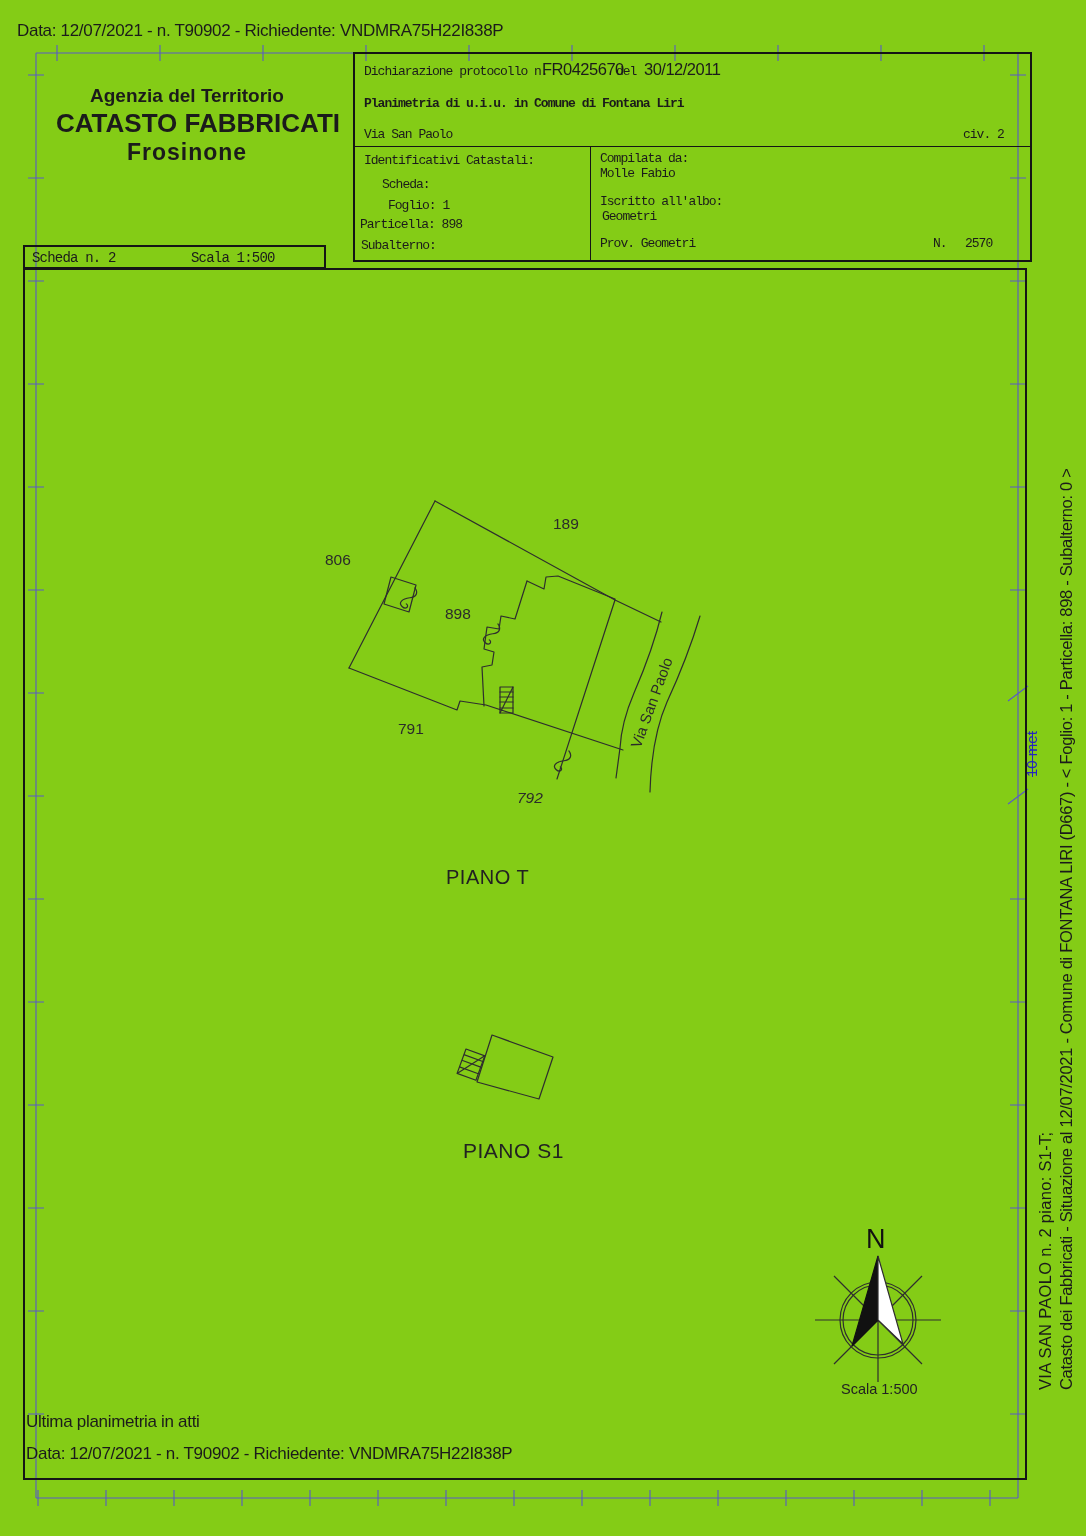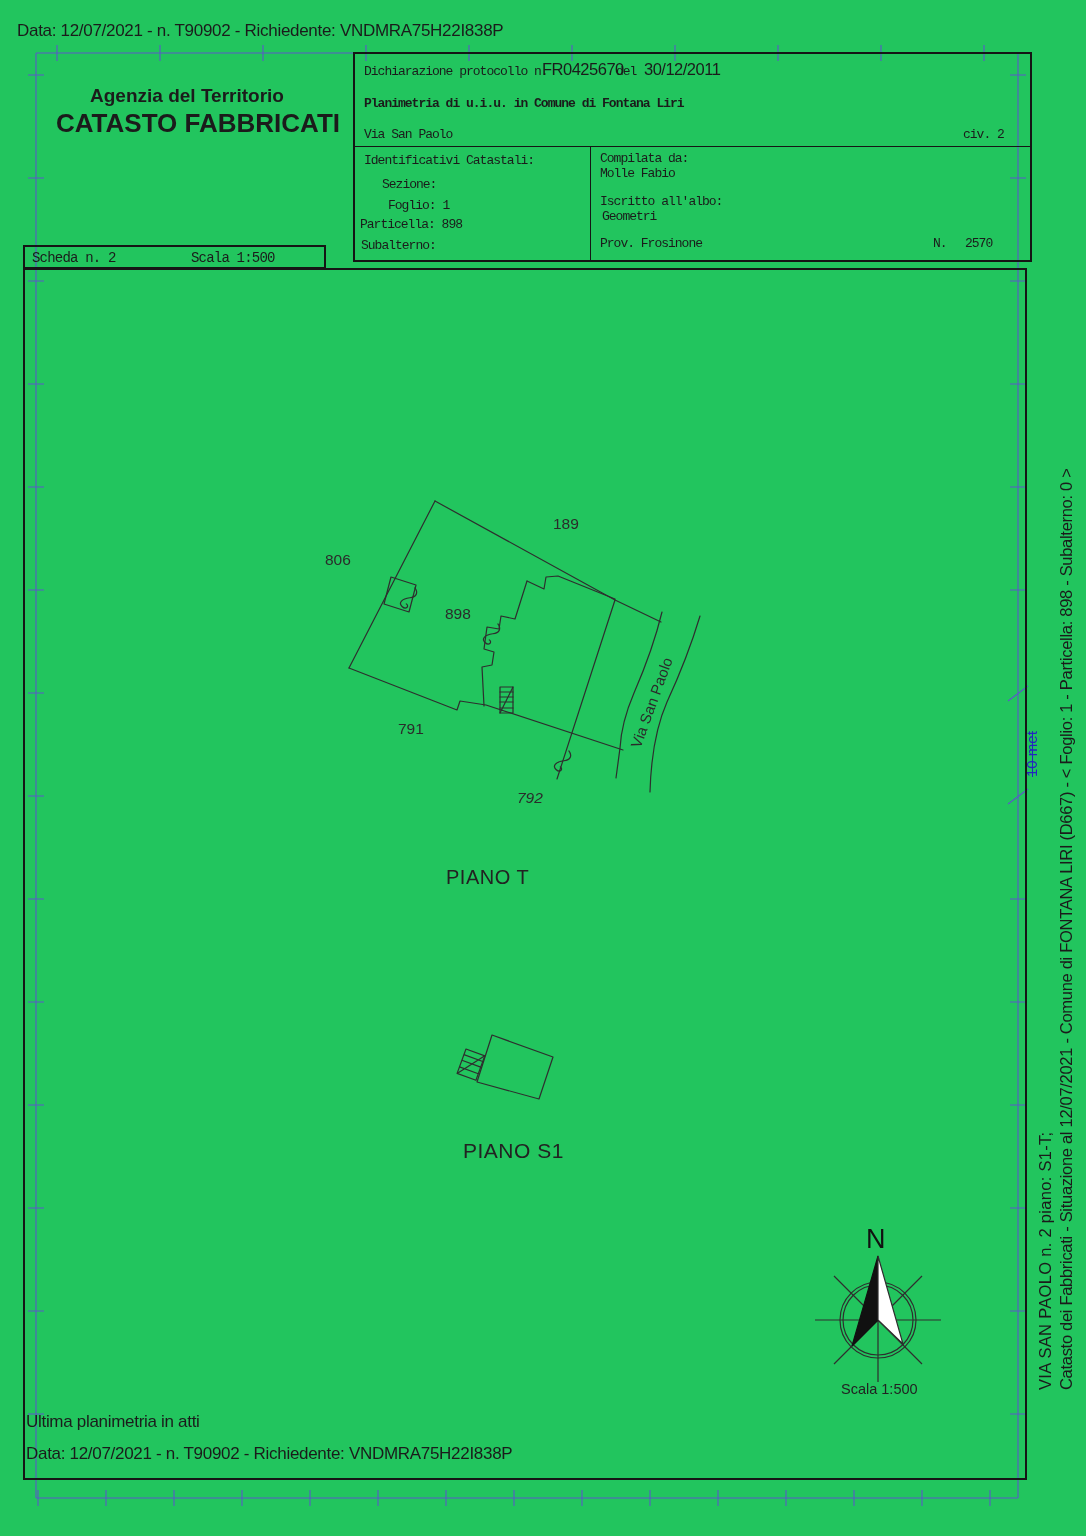--- a/index.html
+++ b/index.html
@@ -1,16 +1,16 @@
 <!DOCTYPE html>
 <html><head>
 <meta charset="utf-8">
 <style>
   html,body{margin:0;padding:0;background:#e8e8e8;}
-  .sheet{position:relative;width:1086px;height:1536px;background:#22c55e;overflow:hidden;
+  .sheet{position:relative;width:1086px;height:1536px;background:#84cc16;overflow:hidden;
          font-family:"Liberation Sans",sans-serif;color:#1b1b1b;}
   .abs{position:absolute;}
   .mono{font-family:"Liberation Mono","DejaVu Sans Mono",monospace;font-size:13px;letter-spacing:-1px;white-space:nowrap;}
   .mono14{font-family:"Liberation Mono","DejaVu Sans Mono",monospace;font-size:14px;letter-spacing:-0.8px;white-space:nowrap;}
   .sans-sm{font-size:16.5px;letter-spacing:-0.3px;white-space:nowrap;}
   .maplbl{font-size:15.5px;color:#2b2b2b;white-space:nowrap;}
   .box{position:absolute;border:2px solid #151515;box-sizing:border-box;background:transparent;}
   .hdr{font-weight:bold;white-space:nowrap;}
   .vtext{position:absolute;white-space:nowrap;transform-origin:0 0;transform:rotate(-90deg);}
   .footer-line{white-space:pre;}
@@ -74,45 +74,46 @@
       <path d="M878,1256 L852,1346 L878,1320 Z" fill="#111111" stroke="#111111"></path>
       <path d="M878,1256 L903,1344 L878,1320 Z" fill="#ffffff" stroke="#2e2e2e"></path>
     </g>
   </svg>
 
   <div class="abs sans-sm" style="left:17px;top:21px;font-size:17px;">Data: 12/07/2021 - n. T90902 - Richiedente: VNDMRA75H22I838P</div>
 
   <div class="abs" style="left:56px;top:84px;width:262px;text-align:center;">
     <div class="hdr" style="font-size:19px;line-height:24px;">Agenzia del Territorio</div>
     <div class="hdr" style="font-size:26px;line-height:30px;">CATASTO FABBRICATI</div>
+    <div class="hdr" style="font-size:23px;line-height:28px;letter-spacing:1px;">Frosinone</div>
   </div>
 
   <div class="box" style="left:353px;top:52px;width:679px;height:210px;">
     <span class="abs mono" style="left:9px;top:10px;">Dichiarazione protocollo n.</span>
     <span class="abs" style="left:187px;top:6px;font-size:16.5px;letter-spacing:-0.5px;">FR0425670</span>
     <span class="abs mono" style="left:261px;top:10px;">del</span>
     <span class="abs" style="left:289px;top:6px;font-size:16.5px;letter-spacing:-0.5px;">30/12/2011</span>
     <span class="abs mono" style="left:9px;top:42px;font-weight:bold;">Planimetria di u.i.u. in Comune di Fontana Liri</span>
     <span class="abs mono" style="left:9px;top:73px;">Via San Paolo</span>
     <span class="abs mono" style="left:560px;top:73px;margin-left:48px;">civ. 2</span>
 
     <div class="abs" style="left:0;right:0;top:92px;border-top:1.5px solid #151515;"></div>
     <div class="abs" style="left:235px;top:92px;bottom:0;border-left:1.5px solid #151515;"></div>
 
     <span class="abs mono" style="left:9px;top:99px;">Identificativi Catastali:</span>
-    <span class="abs mono" style="left:27px;top:123px;">Sezione:</span>
+    <span class="abs mono" style="left:27px;top:123px;">Scheda:</span>
     <span class="abs mono" style="left:33px;top:144px;">Foglio: 1</span>
     <span class="abs mono" style="left:5px;top:163px;">Particella: 898</span>
     <span class="abs mono" style="left:6px;top:184px;">Subalterno:</span>
 
     <span class="abs mono" style="left:245px;top:97px;">Compilata da:</span>
     <span class="abs mono" style="left:245px;top:112px;">Molle Fabio</span>
     <span class="abs mono" style="left:245px;top:140px;">Iscritto all'albo:</span>
     <span class="abs mono" style="left:247px;top:155px;">Geometri</span>
-    <span class="abs mono" style="left:245px;top:182px;">Prov. Frosinone</span>
+    <span class="abs mono" style="left:245px;top:182px;">Prov. Geometri</span>
     <span class="abs mono" style="left:578px;top:182px;">N.</span>
     <span class="abs mono" style="left:610px;top:182px;">2570</span>
   </div>
 
   <div class="box" style="left:23px;top:245px;width:303px;height:24px;padding-left:19px;">
     <span class="abs mono14" style="left:7px;top:3px;">Scheda n. 2</span>
     <span class="abs mono14" style="left:166px;top:3px;">Scala 1:500</span>
   </div>
 
   <div class="abs" style="left:23px;top:268px;width:1004px;height:1212px;border:2.5px solid #161616;box-sizing:border-box;"></div>

